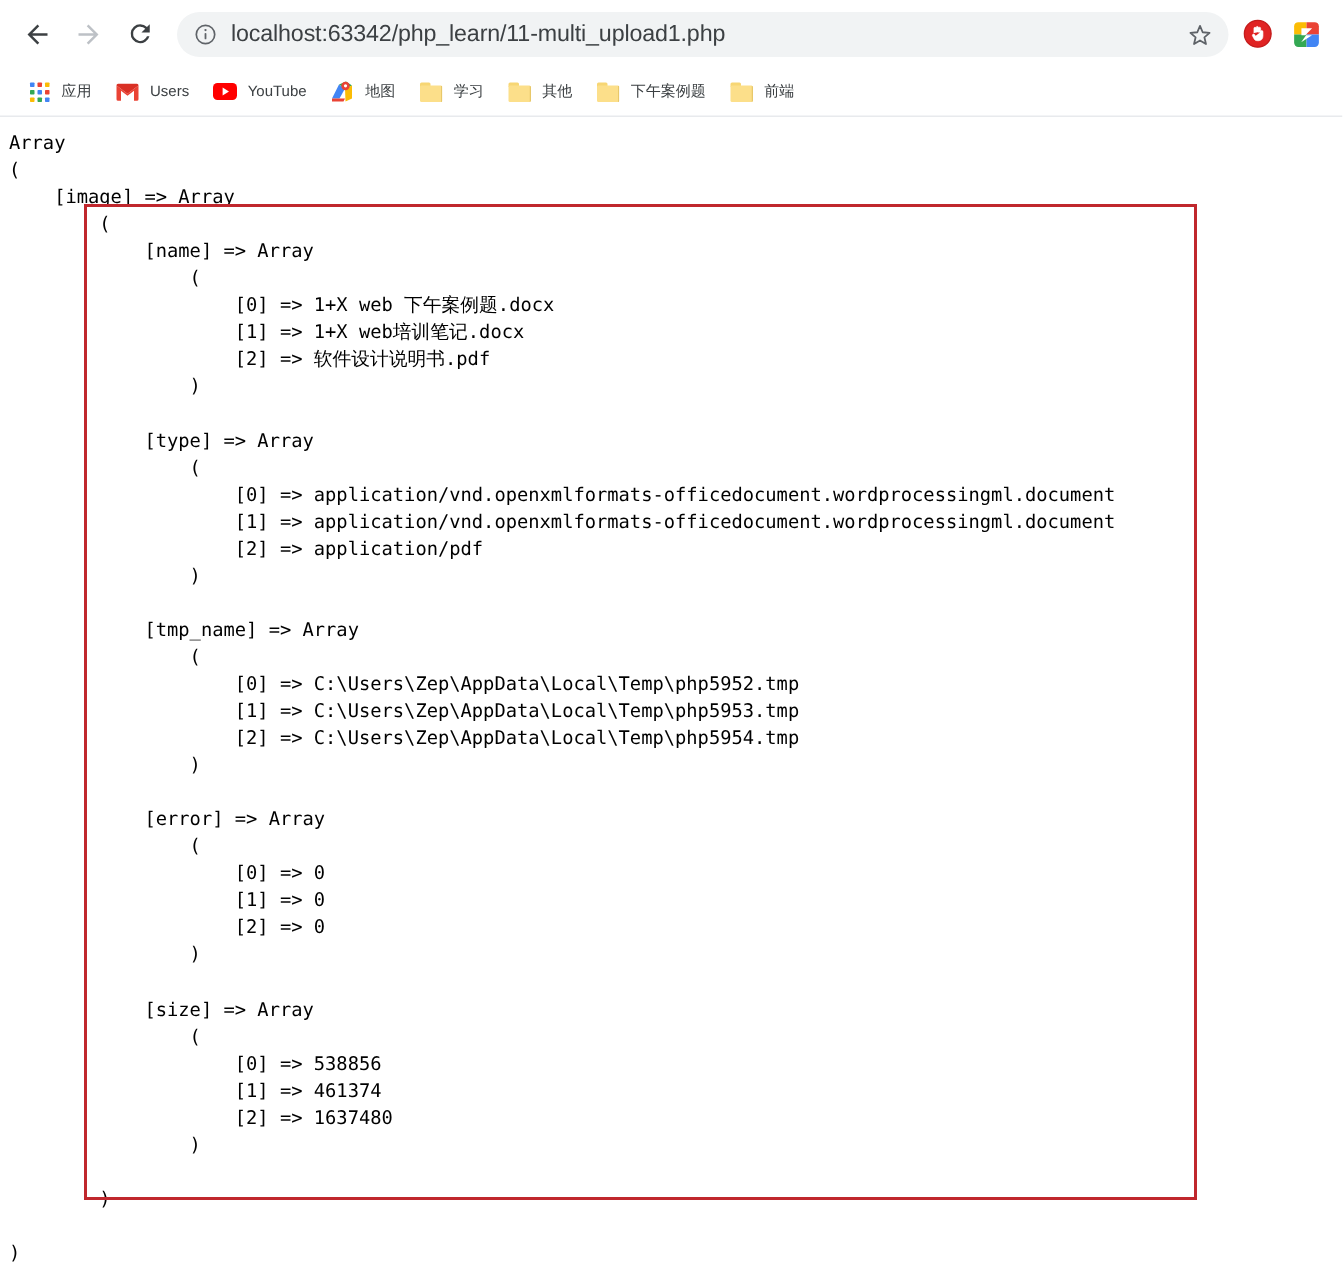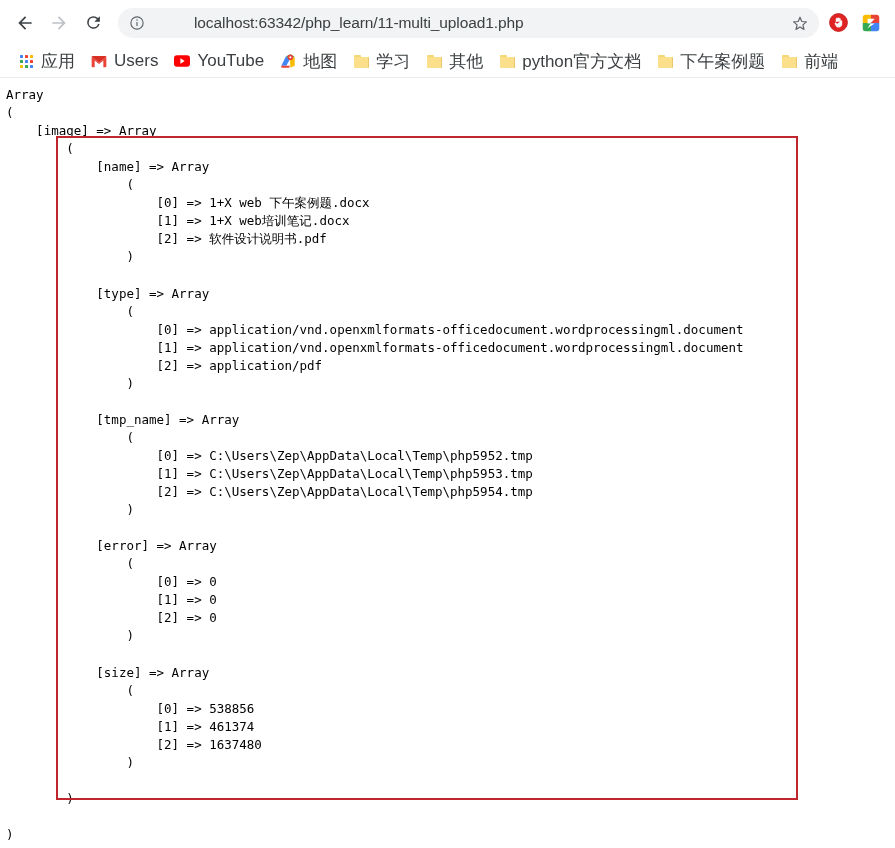--- a/index.html
+++ b/index.html
@@ -39,21 +39,20 @@
     flex: 1 1 auto;
     height: 30px;
     margin-left: 8px;
     background: #f1f3f4;
     border-radius: 16px;
     display: flex;
     align-items: center;
     padding: 0 6px 0 11px;
     min-width: 0;
     cursor: text;
-    gap: 40px;
   }
   #info-icon { flex: 0 0 auto; display: flex; align-items: center; margin-right: 9px; }
   #url-text {
     flex: 1 1 auto;
     font-size: 15.5px;
     color: #3c4043;
     letter-spacing: -0.1px;
     white-space: nowrap;
     overflow: hidden;
     text-overflow: ellipsis;
@@ -95,21 +94,21 @@
     cursor: pointer;
     white-space: nowrap;
   }
   .bm-icon {
     width: 16px; height: 16px;
     margin-right: 7px;
     flex: 0 0 auto;
     display: flex; align-items: center; justify-content: center;
   }
   .bm-label {
-    font-size: 17px;
+    font-size: 10px;
     color: #3c4043;
     font-family: "Liberation Sans", sans-serif;
   }
 
   
   .apps-grid { display: grid; grid-template-columns: repeat(3, 3px); grid-template-rows: repeat(3, 3px); gap: 2px; }
   .apps-grid i { display: block; width: 3px; height: 3px; border-radius: 0.5px; }
 
   
   .folder-ico { width: 15px; height: 13px; position: relative; }
@@ -281,26 +280,20 @@
       <span class="bm-label">学习</span>
     </div>
 
     <div class="bookmark">
       <span class="bm-icon">
           <span class="folder-ico"></span>
         </span>
       <span class="bm-label">其他</span>
     </div>
 
-    <div class="bookmark">
-      <span class="bm-icon">
-          <span class="folder-ico"></span>
-        </span>
-      <span class="bm-label">python官方文档</span>
-    </div>
 
     <div class="bookmark">
       <span class="bm-icon">
           <span class="folder-ico"></span>
         </span>
       <span class="bm-label">下午案例题</span>
     </div>
 
     <div class="bookmark">
       <span class="bm-icon">

